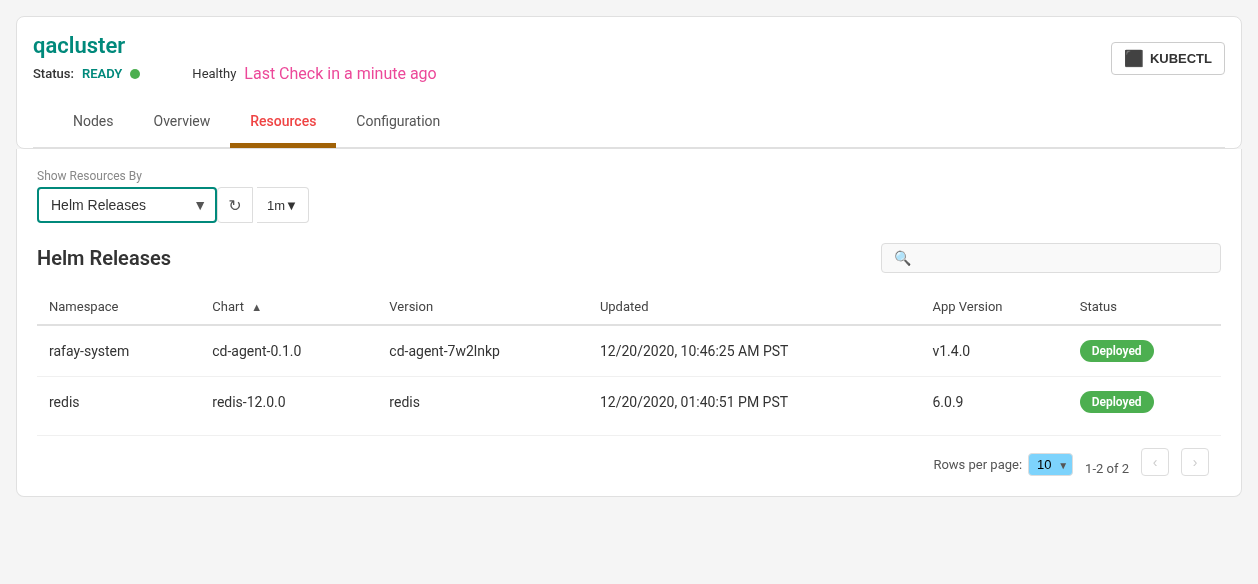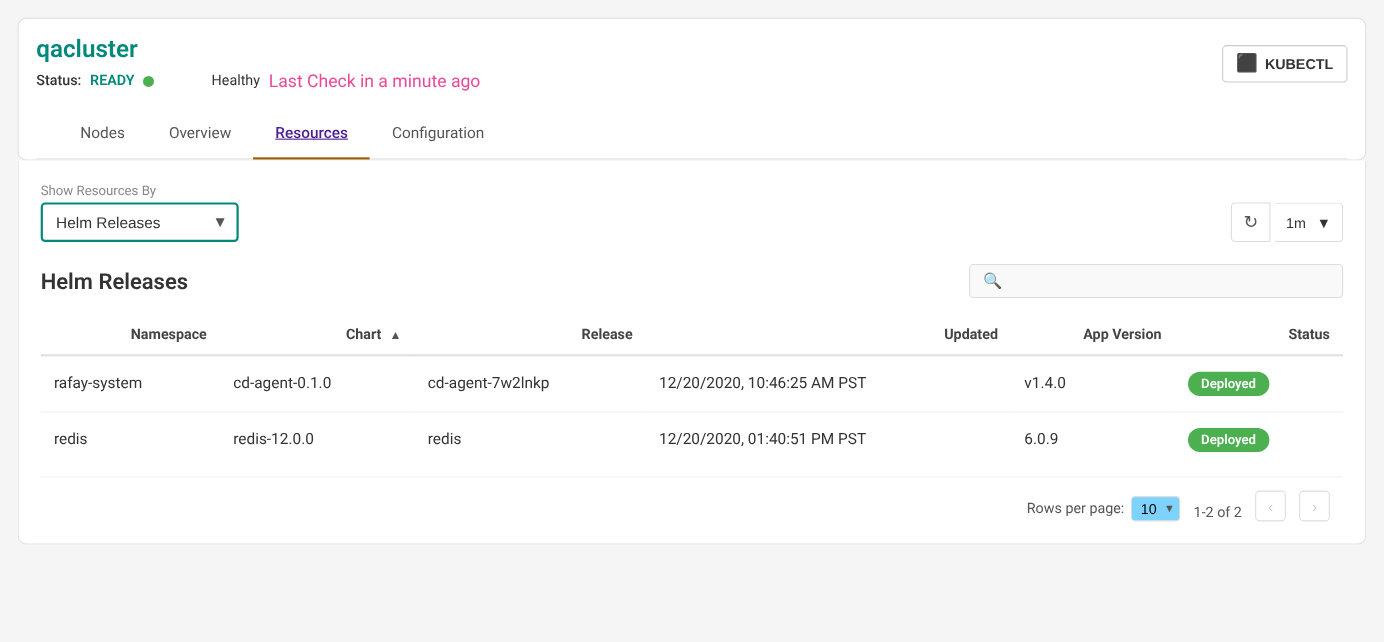--- a/index.html
+++ b/index.html
@@ -27,35 +27,35 @@
       gap: 0;
     }
     .tab {
       padding: 14px 20px;
       cursor: pointer;
       font-size: 14px;
       color: #555;
       border-bottom: 2px solid transparent;
       margin-bottom: -1px;
     }
-    .tab.active { color: #4c1d95; border-bottom: 2px solid #a16207; font-weight: 500; text-decoration: underline; }
+    .tab.active { color: #ef4444; border-bottom: 5px solid #a16207; font-weight: 500; }
 
     .main-content {
       background: #fff;
       padding: 20px;
       margin-top: 0;
       border: 1px solid #e0e0e0;
       border-top: none;
       border-radius: 0 0 8px 8px;
     }
 
     .toolbar {
       display: flex;
       align-items: flex-end;
-      justify-content: space-between;
+      justify-content: flex-start;
       margin-bottom: 20px;
     }
     .show-resources-label { font-size: 12px; color: #888; margin-bottom: 4px; }
     .dropdown-wrapper {
       position: relative;
       display: inline-block;
     }
     .resources-dropdown {
       border: 2px solid #00897b;
       border-radius: 4px;
@@ -80,21 +80,21 @@
       display: flex; align-items: center; gap: 4px;
     }
     .refresh-btn {
       width: 36px; height: 36px; border: 1px solid #ddd; border-radius: 4px 0 0 4px;
       background: #fff; cursor: pointer; display: flex; align-items: center; justify-content: center;
       font-size: 16px; color: #555;
     }
     .interval-btn {
       border: 1px solid #ddd; border-left: none; border-radius: 0 4px 4px 0;
       padding: 0 10px; height: 36px; background: #fff; cursor: pointer;
-      font-size: 13px; color: #333; display: flex; align-items: center; gap: 10px;
+      font-size: 13px; color: #333; display: flex; align-items: center; gap: 0;
     }
 
     .section-header {
       display: flex;
       align-items: center;
       justify-content: space-between;
       margin-bottom: 16px;
     }
     .section-title { font-size: 20px; font-weight: 600; color: #333; }
 
@@ -106,24 +106,24 @@
     }
     .search-icon { color: #aaa; font-size: 14px; }
     .search-input {
       border: none; background: transparent; outline: none;
       font-size: 14px; color: #333; width: 100%;
     }
     .search-input::placeholder { color: #aaa; }
 
     .data-table { width: 100%; border-collapse: collapse; }
     .data-table th {
-      text-align: right;
+      text-align: left;
       padding: 10px 12px;
       font-size: 13px;
-      font-weight: 700;
+      font-weight: 400;
       color: #444;
       border-bottom: 2px solid #e0e0e0;
     }
     .data-table td {
       padding: 14px 12px;
       font-size: 14px;
       color: #333;
       border-bottom: 1px solid #f0f0f0;
     }
     .data-table tr:last-child td { border-bottom: none; }
@@ -247,21 +247,21 @@
     </div>
 
     <table class="data-table">
       <thead>
         <tr>
           <th>Namespace</th>
           <th style="cursor:pointer;">
             <span>Chart</span>
             <span class="sort-icon">▲</span>
           </th>
-          <th>Release</th>
+          <th>Version</th>
           <th>Updated</th>
           <th>App Version</th>
           <th>Status</th>
         </tr>
       </thead>
       <tbody>
         <tr>
           <td>rafay-system</td>
           <td>cd-agent-0.1.0</td>
           <td>cd-agent-7w2lnkp</td>

